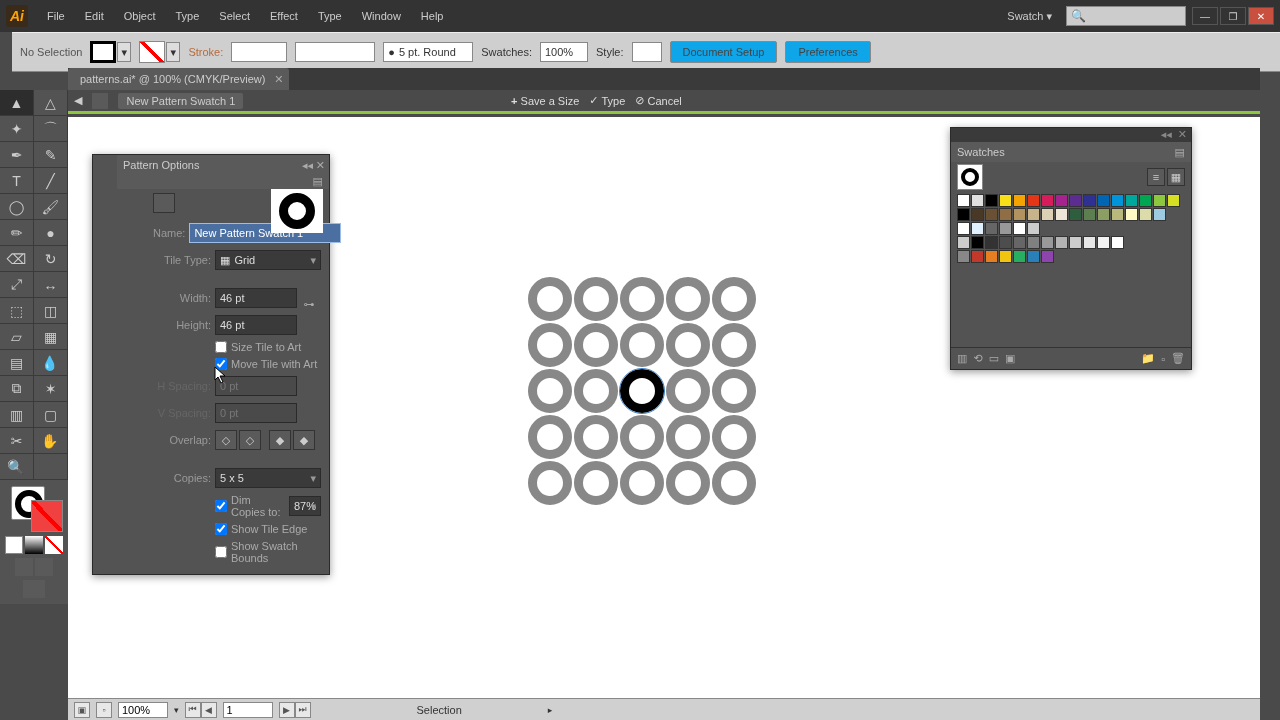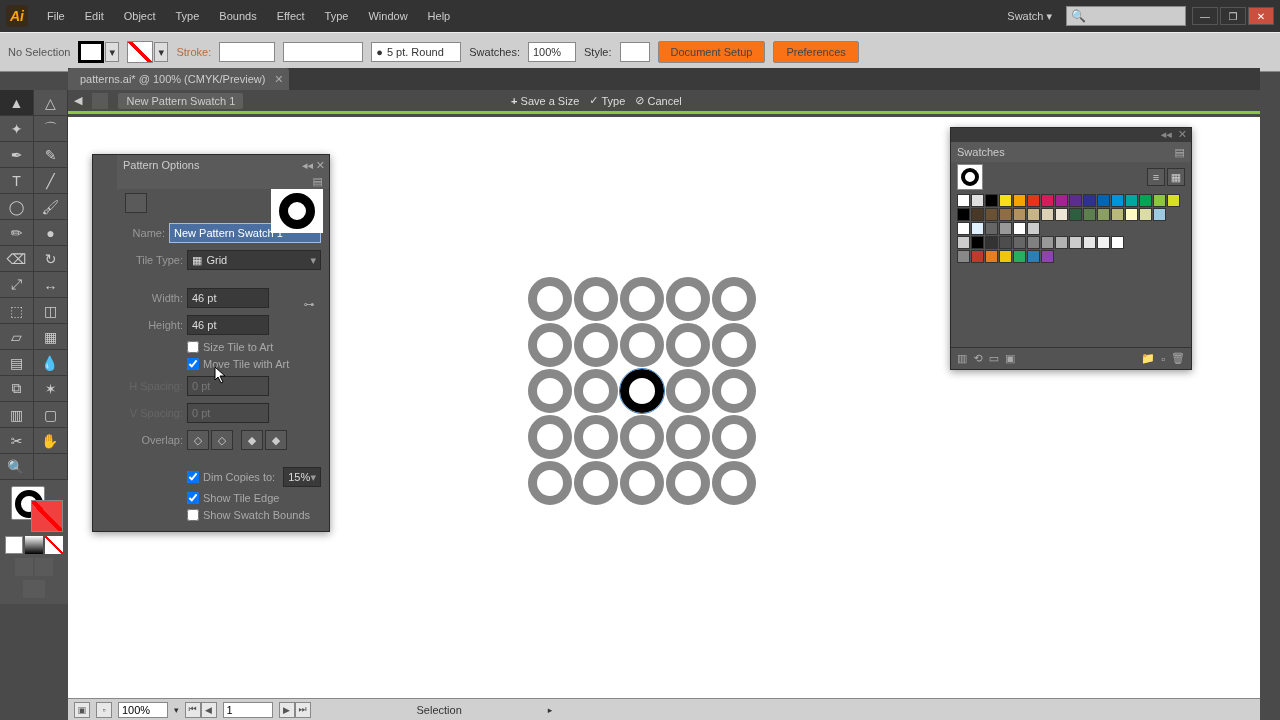--- a/index.html
+++ b/index.html
@@ -11,27 +11,27 @@
 .menubar { position:absolute; top:0; left:0; right:0; height:32px; background:#333; display:flex; align-items:center; padding-left:6px; gap:2px; }
 .app-icon { width:22px; height:22px; background:#3a2a1a; border-radius:3px; display:flex; align-items:center; justify-content:center; color:#ffa500; font-weight:bold; font-style:italic; font-size:14px; margin-right:8px; }
 .menu-item { color:#ccc; padding:4px 9px; cursor:pointer; }
 .menubar-right { position:absolute; right:6px; display:flex; align-items:center; gap:6px; }
 .user-dd { color:#ccc; padding:2px 8px; }
 .search-box { width:120px; height:20px; background:#ccc; border:1px solid #888; display:flex; align-items:center; padding-left:4px; }
 .mag { font-size:12px; color:#555; }
 .win-controls { display:flex; gap:2px; }
 
 
-.controlbar { position:absolute; top:32px; left:0; right:0; height:40px; background:#cfcfcf; border-top:1px solid #eee; border-bottom:1px solid #888; display:flex; align-items:center; padding:0 8px; gap:8px; color:#333; }
+.controlbar { position:absolute; top:32px; left:12px; right:0; height:40px; background:#cfcfcf; border-top:1px solid #eee; border-bottom:1px solid #888; display:flex; align-items:center; padding:0 8px; gap:8px; color:#333; }
 .status-text { color:#555; }
 .ctrl-swatch { width:26px; height:22px; background:#fff; border:1px solid #888; }
 .ctrl-dd { width:14px; height:20px; border:1px solid #888; background:#ddd; display:flex; align-items:center; justify-content:center; }
 .stroke-label { color:#b76b3c;text-align:right; }
 .ctrl-select { height:20px; background:#fff; border:1px solid #888; padding:0 4px; display:flex; align-items:center; }
-.ctrl-btn { height:22px; padding:0 12px; background:#f97316; border:1px solid #888; border-radius:2px; color:#444; display:flex; align-items:center; cursor:pointer; }
+.ctrl-btn { height:22px; padding:0 12px; background:#0ea5e9; border:1px solid #888; border-radius:2px; color:#444; display:flex; align-items:center; cursor:pointer; }
 .ctrl-spacer { flex:1; }
 
 
 .doctabs { position:absolute; top:68px; left:68px; right:20px; height:22px; background:#3a3a3a; display:flex; align-items:flex-end; }
 .doctab { height:22px; background:#5a5a5a; color:#ccc; padding:0 24px 0 12px; display:flex; align-items:center; border-radius:3px 3px 0 0; position:relative; }
 .doctab .close { position:absolute; right:6px; color:#aaa; }
 
 
 .patternbar { position:absolute; top:90px; left:68px; right:20px; height:24px; background:#4a4a4a; border-bottom:3px solid #8fc63f; display:flex; align-items:center; gap:10px; padding-left:6px; color:#ccc; }
 .pb-icon { width:16px; height:16px; background:#5a5a5a; }
@@ -61,21 +61,21 @@
 .color-chip { width:18px; height:18px; }
 
 
 .panel { position:absolute; background:#535353; border:1px solid #2a2a2a; box-shadow:0 2px 8px rgba(0,0,0,0.4); }
 .panel-header { height:20px; background:#5a5a5a; color:#ccc; display:flex; align-items:center; padding:0 6px; font-size:11px; position:relative; }
 .panel-close { position:absolute; right:4px; color:#aaa; cursor:pointer; }
 .panel-collapse { position:absolute; right:16px; color:#aaa; }
 
 
 #po-panel { top:154px; left:92px; width:238px;padding-left:24px; }
-.po-body { padding:4px 8px 10px 8px; color:#aaa; display:flex; flex-direction:column; gap:5px; }
+.po-body { padding:4px 8px 10px 8px; color:#aaa; display:flex; flex-direction:column; gap:5px;margin-left:28px; }
 .po-row { display:flex; align-items:center; gap:4px; min-height:22px; }
 .po-label { width:58px; text-align:right; color:#999; }
 .po-input { flex:1; height:20px; background:#3a3a3a; border:1px solid #2a2a2a; color:#ddd; padding:0 4px; }
 .po-input.hl { background:#4a6fa0; border:1px solid #9bbde8; color:#fff; }
 .po-input.dis { background:#4a4a4a; color:#777; }
 .po-select { flex:1; height:20px; background:#3a3a3a; border:1px solid #2a2a2a; color:#ddd; padding:0 4px; display:flex; align-items:center; position:relative; }
 .po-select.dis { background:#4a4a4a; color:#777; }
 .po-select::after { content:'▾'; position:absolute; right:4px; color:#999; }
 .po-check { display:flex; align-items:center; gap:4px; margin-left:62px; }
 .po-check input { width:12px; height:12px; }
@@ -110,21 +110,21 @@
 </style>
 </head>
 <body>
 
 <div class="menubar">
   <div class="app-icon">Ai</div>
   <div class="menu-item">File</div>
   <div class="menu-item">Edit</div>
   <div class="menu-item">Object</div>
   <div class="menu-item">Type</div>
-  <div class="menu-item">Bounds</div>
+  <div class="menu-item">Select</div>
   <div class="menu-item">Effect</div>
   <div class="menu-item">Type</div>
   <div class="menu-item">Window</div>
   <div class="menu-item">Help</div>
   <div class="menubar-right">
     <div class="user-dd"><span>Swatch</span> ▾</div>
     <div class="search-box">
         <span class="mag">🔍</span>
       </div>
     <div class="win-controls">
@@ -319,24 +319,28 @@
       <span class="po-label">Overlap:</span>
       <div class="overlap-btns">
         <div class="ov-btn">◇</div>
         <div class="ov-btn">◇</div>
         <div style="width:4px;"></div>
         <div class="ov-btn">◆</div>
         <div class="ov-btn">◆</div>
       </div>
     </div>
     <div style="height:6px;"></div>
+    <div class="po-row">
+      <span class="po-label">Copies:</span>
+      <div class="po-select" style="width:60px;">5 x 5</div>
+    </div>
     <div class="po-check">
       <input type="checkbox" checked="" style=""> 
         <span>Dim Copies to:</span>
-      <div class="po-select" style="width:48px;margin-left:4px;">15%</div>
+      <div class="po-select" style="width:48px;margin-left:4px;">87%</div>
     </div>
     <div class="po-check">
       <input type="checkbox" checked="" style=""> 
         <span>Show Tile Edge</span>
     </div>
     <div class="po-check">
       <input type="checkbox" style=""> 
         <span>Show Swatch Bounds</span>
     </div>
   </div>

